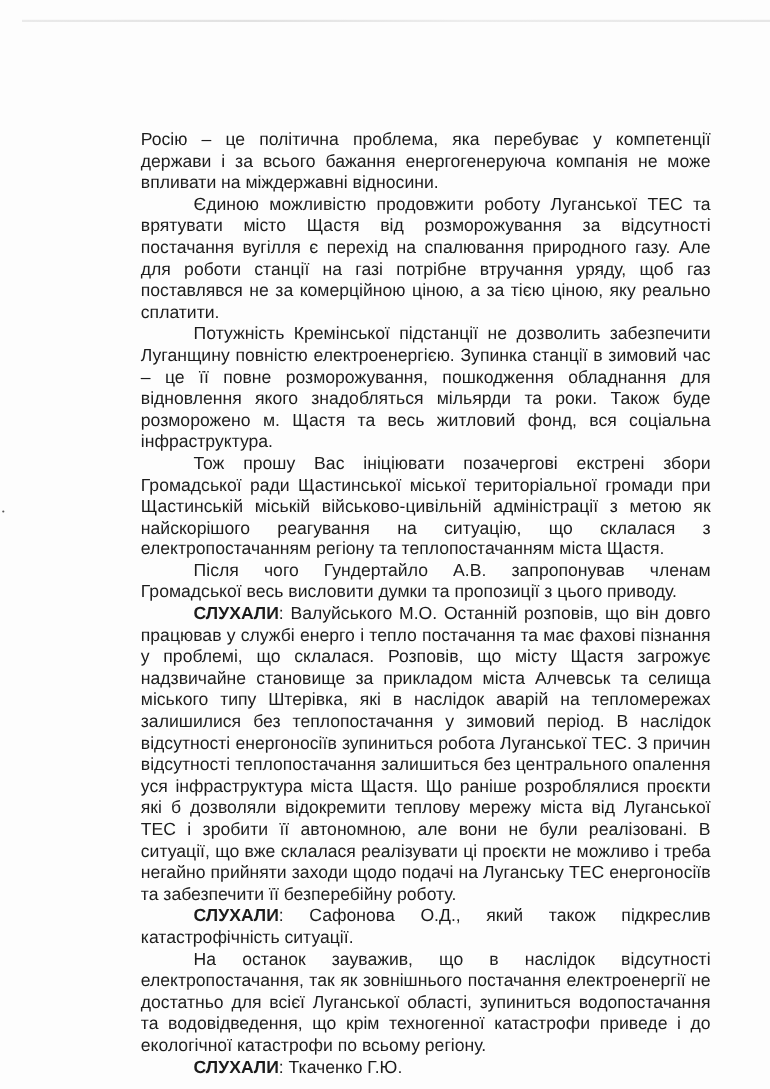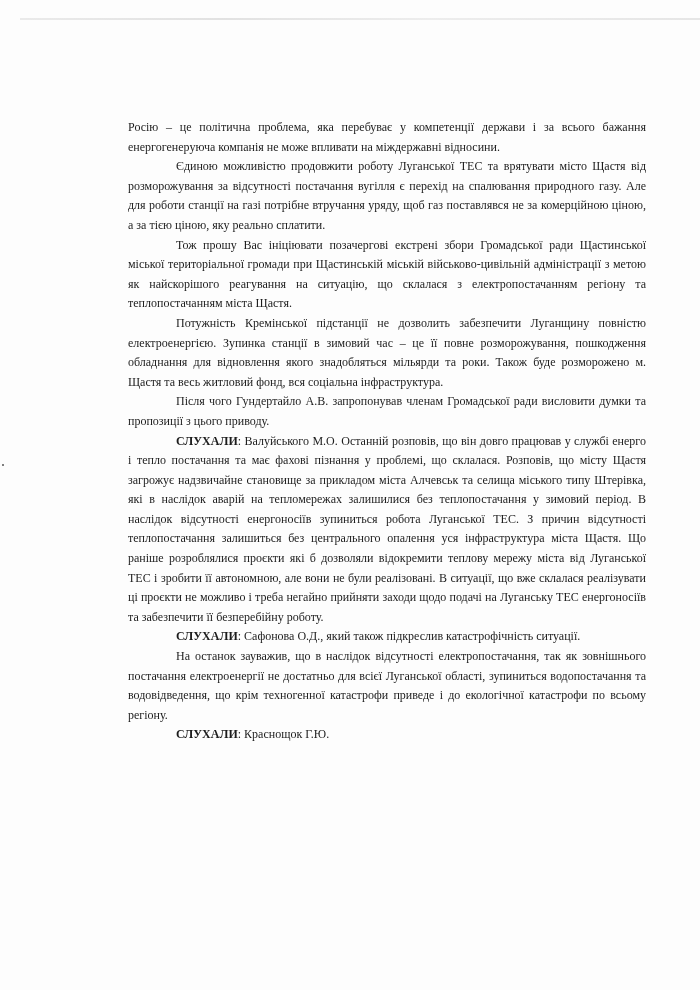--- a/index.html
+++ b/index.html
@@ -28,22 +28,22 @@
       width: 2px;
       height: 2px;
       background: #555;
       border-radius: 50%;
     }
     .page {
       position: absolute;
       left: 128px;
       top: 118px;
       width: 518px;
-      font-family: Liberation Serif, serif;
-      font-size: 12px;
+      font-family: Liberation Sans, sans-serif;
+      font-size: 16px;
       line-height: 19.6px;
       color: #1c1c1c;
     }
     .page p {
       margin: 0;
       text-align: justify;
       text-align-last: left;
     }
     .page p.indent {
       text-indent: 48px;
@@ -59,33 +59,33 @@
 <div class="speck" style="left:2px; top:464px;"></div>
 
 <div class="page">
   <p>
     <span>Росію – це політична проблема, яка перебуває у компетенції держави і за всього бажання енергогенеруюча компанія не може впливати на міждержавні відносини.</span>
   </p>
   <p class="indent">
     <span>Єдиною можливістю продовжити роботу Луганської ТЕС та врятувати місто Щастя від розморожування за відсутності постачання вугілля є перехід на спалювання природного газу. Але для роботи станції на газі потрібне втручання уряду, щоб газ поставлявся не за комерційною ціною, а за тією ціною, яку реально сплатити.</span>
   </p>
   <p class="indent">
+    <span>Потужність Кремінської підстанції не дозволить забезпечити Луганщину повністю електроенергією. Зупинка станції в зимовий час – це її повне розморожування, пошкодження обладнання для відновлення якого знадобляться мільярди та роки. Також буде розморожено м. Щастя та весь житловий фонд, вся соціальна інфраструктура.</span>
+  </p>
+  <p class="indent">
     <span>Тож прошу Вас ініціювати позачергові екстрені збори Громадської ради Щастинської міської територіальної громади при Щастинській міській військово-цивільній адміністрації з метою як найскорішого реагування на ситуацію, що склалася з електропостачанням регіону та теплопостачанням міста Щастя.</span>
   </p>
   <p class="indent">
-    <span>Потужність Кремінської підстанції не дозволить забезпечити Луганщину повністю електроенергією. Зупинка станції в зимовий час – це її повне розморожування, пошкодження обладнання для відновлення якого знадобляться мільярди та роки. Також буде розморожено м. Щастя та весь житловий фонд, вся соціальна інфраструктура.</span>
-  </p>
-  <p class="indent">
-    <span>Після чого Гундертайло А.В. запропонував членам Громадської ради висловити думки та пропозиції з цього приводу.</span>
+    <span>Після чого Гундертайло А.В. запропонував членам Громадської весь висловити думки та пропозиції з цього приводу.</span>
   </p>
   <p class="indent">
     <span class="label-bold">СЛУХАЛИ</span><span>: Валуйського М.О. Останній розповів, що він довго працював у службі енерго і тепло постачання та має фахові пізнання у проблемі, що склалася. Розповів, що місту Щастя загрожує надзвичайне становище за прикладом міста Алчевськ та селища міського типу Штерівка, які в наслідок аварій на тепломережах залишилися без теплопостачання у зимовий період. В наслідок відсутності енергоносіїв зупиниться робота Луганської ТЕС. З причин відсутності теплопостачання залишиться без центрального опалення уся інфраструктура міста Щастя. Що раніше розроблялися проєкти які б дозволяли відокремити теплову мережу міста від Луганської ТЕС і зробити її автономною, але вони не були реалізовані. В ситуації, що вже склалася реалізувати ці проєкти не можливо і треба негайно прийняти заходи щодо подачі на Луганську ТЕС енергоносіїв та забезпечити її безперебійну роботу.</span>
   </p>
   <p class="indent">
     <span class="label-bold">СЛУХАЛИ</span><span>: Сафонова О.Д., який також підкреслив катастрофічність ситуації.</span>
   </p>
   <p class="indent">
     <span>На останок зауважив, що в наслідок відсутності електропостачання, так як зовнішнього постачання електроенергії не достатньо для всієї Луганської області, зупиниться водопостачання та водовідведення, що крім техногенної катастрофи приведе і до екологічної катастрофи по всьому регіону.</span>
   </p>
   <p class="indent">
-    <span class="label-bold">СЛУХАЛИ</span><span>: Краснощок Г.Ю.</span>
+    <span class="label-bold">СЛУХАЛИ</span><span>: Ткаченко Г.Ю.</span>
   </p>
 </div>
 
 </body></html>

